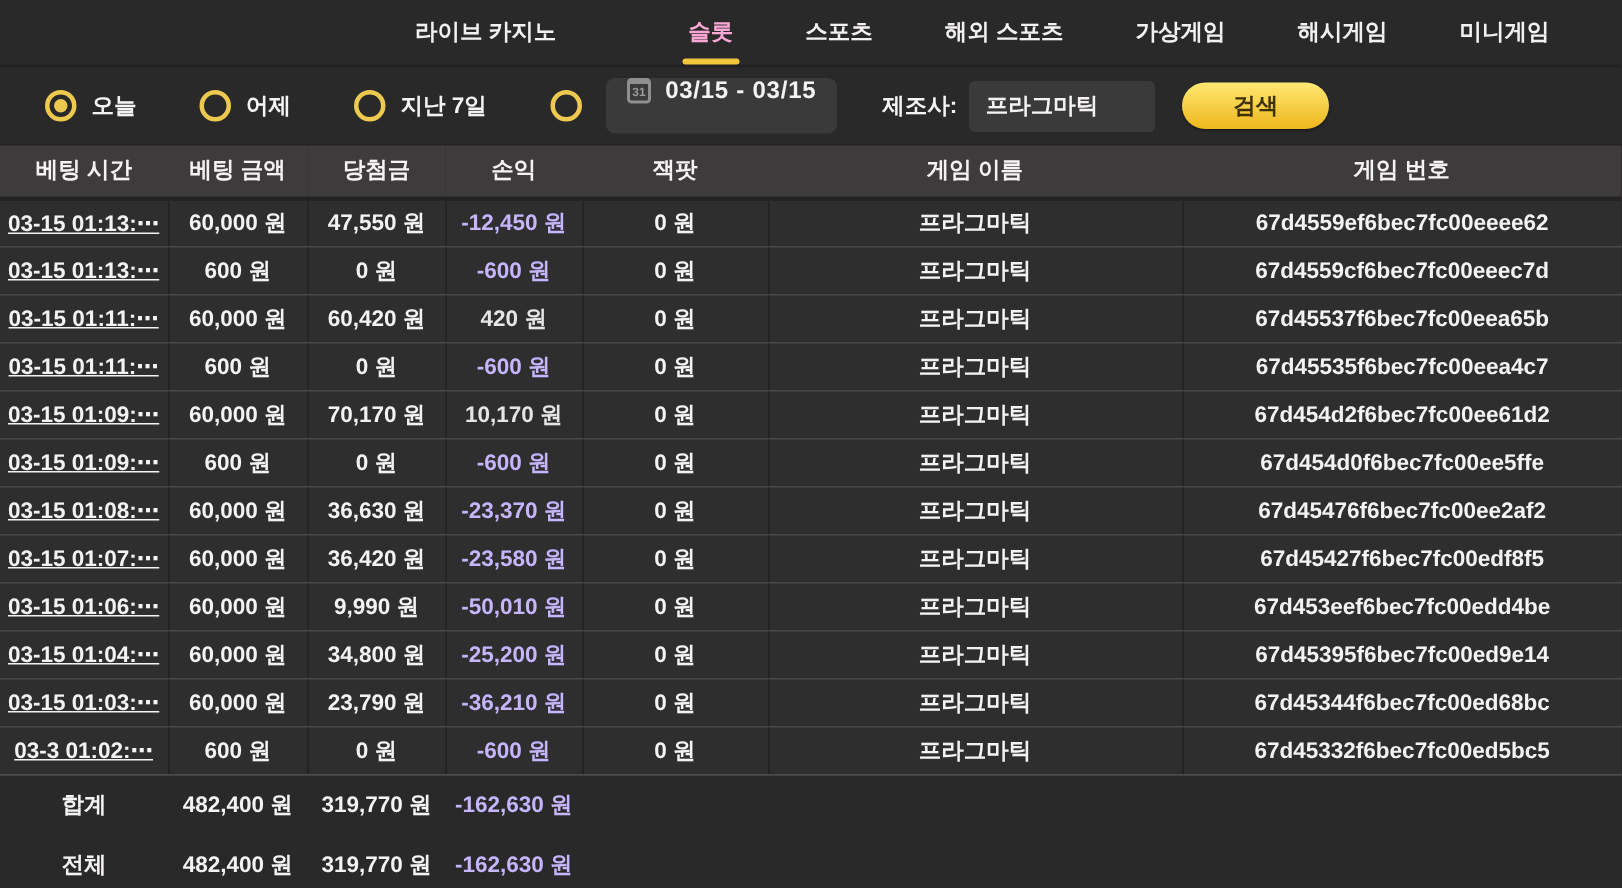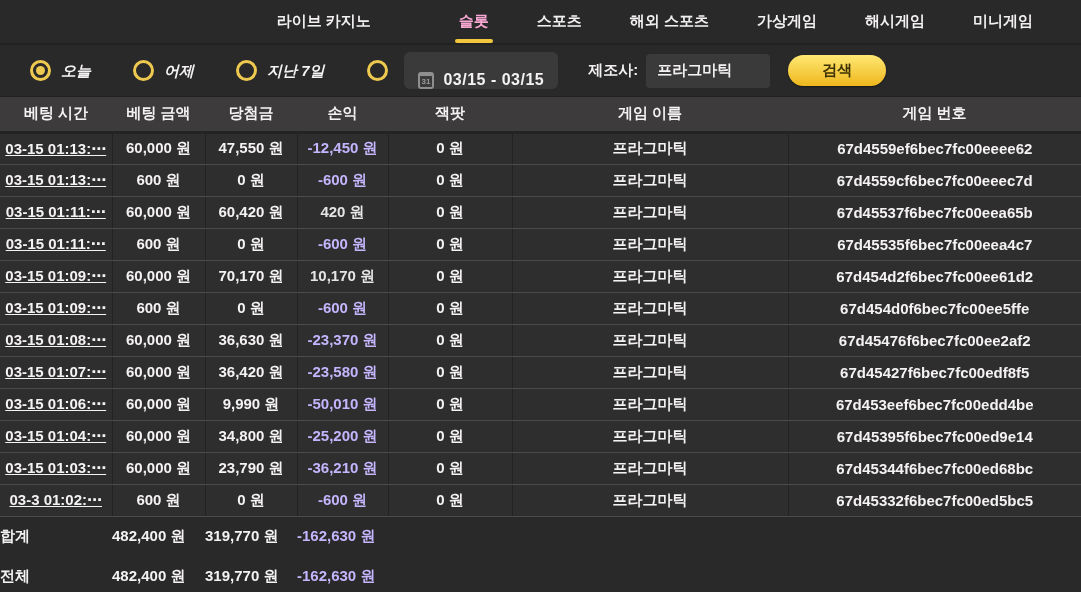--- a/index.html
+++ b/index.html
@@ -36,33 +36,33 @@
     background:#f3c73d; border-radius:2px;
   }
 
   
   .filterbar {
     height:52px;
     display:flex; align-items:center;
     padding-left:30px;
     border-bottom:1px solid #222122;
   }
-  .radio-item { display:flex; align-items:flex-end; margin-right:42px; cursor:pointer;font-style:italic; }
+  .radio-item { display:flex; align-items:center; margin-right:42px; cursor:pointer; }
   .radio-item.nolabel { margin-right:16px; }
   .radio {
     width:21px; height:21px; border-radius:50%;
     border:3px solid #eec94f; display:inline-block; position:relative;
     background:transparent;
   }
   .radio.on::after {
     content:""; position:absolute; inset:3px; border-radius:50%; background:#eec94f;
   }
   .rlabel { margin-left:10px; font-size:15px; }
   .datebox {
-    display:flex; align-items:flex-end;
+    display:flex; align-items:flex-start;
     height:37px; padding:0 14px;
     background:#3b3a3b; border-radius:6px;
     margin-right:30px; cursor:pointer;
   }
   .cal {
     font-size:8px; line-height:1;
     color:#9a9a9a;
     border:2px solid #8f8f8f; border-top-width:4px; border-radius:3px;
     padding:2px 2px 1px 2px;
     margin-right:9px;
@@ -97,21 +97,21 @@
     font-size:15px; text-align:center;
     border-bottom:1px solid #4c4a4b;
     white-space:nowrap; overflow:hidden;
   }
   .grid tbody.data td + td { border-left:1px solid #232122; }
   .grid td.time { text-align:left; padding-left:0;text-decoration:underline; }
   .loss { color:#c4b5fd; }
   .gain { color:#e5e5e5; }
   .grid tbody.foot td {
     height:40px; background:transparent; border:none;
-    font-size:15px; text-align:left; white-space:nowrap;
+    font-size:15px; text-align:center; white-space:nowrap;
   }
 </style>
 </head>
 <body>
 
 <nav class="topnav">
   <div id="tabs" style="display:flex;align-items:center;">
       <div class="tab">라이브 카지노</div>
       <div class="tab active">슬롯</div>
       <div class="tab">스포츠</div>

